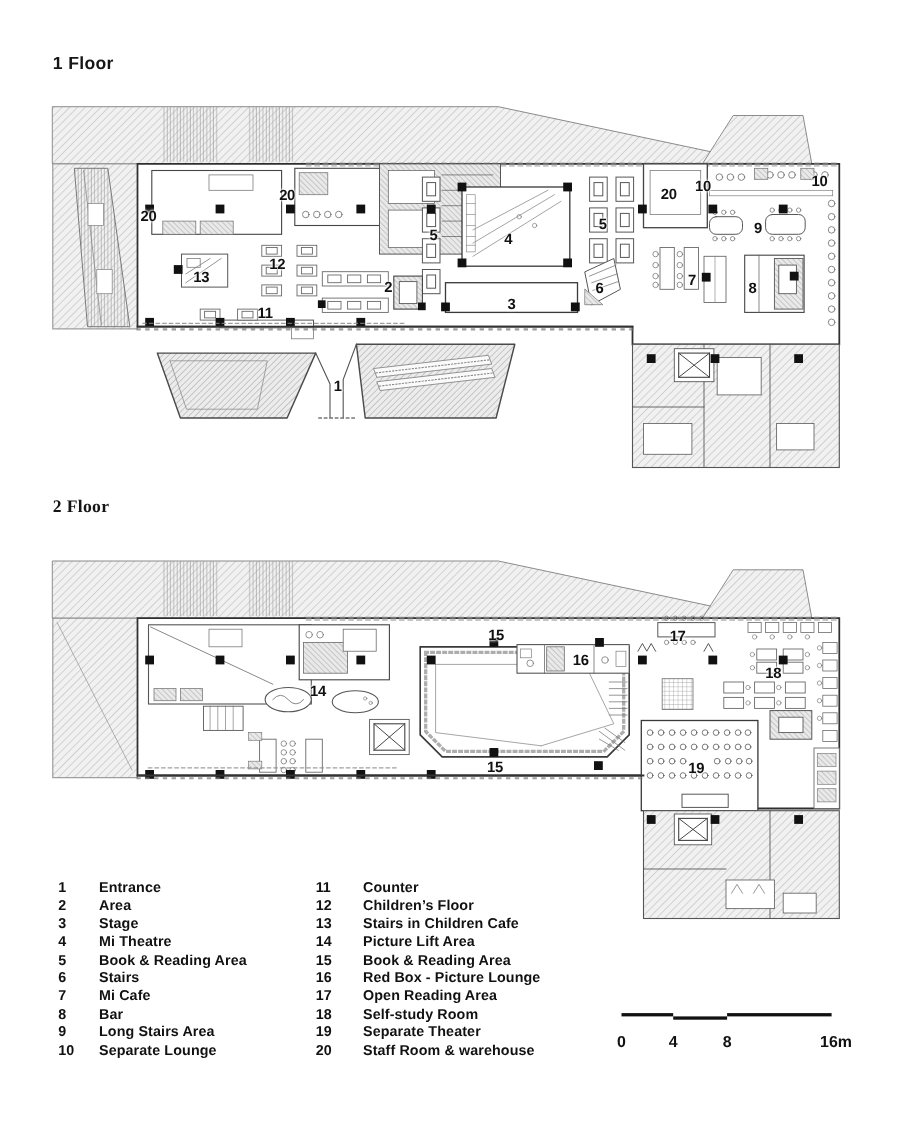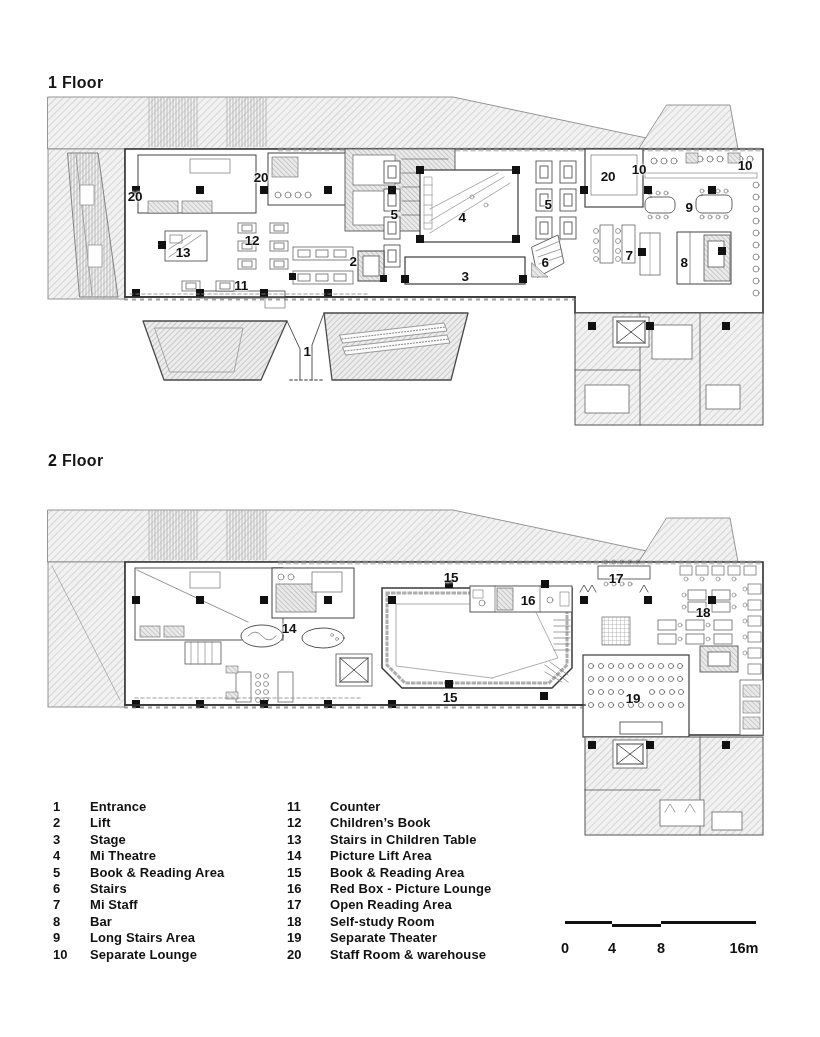--- a/index.html
+++ b/index.html
@@ -5,22 +5,22 @@
   html,body{margin:0;padding:0;}
   body{
     width:820px;height:1037px;position:relative;background:#ffffff;
     font-family:"Liberation Sans","DejaVu Sans",sans-serif;color:#111;
     overflow:hidden;
   }
   .floor-title{
     position:absolute;left:48px;font-size:16px;font-weight:bold;
     letter-spacing:.3px;color:#151515;
   }
-  #floor1-title{top:50px;margin-top:24px;}
-  #floor2-title{top:452px;}
+  #floor1-title{top:50px;}
+  #floor2-title{top:452px;font-family:Liberation Serif, serif;}
   .plan{position:absolute;left:40px;width:780px;height:345px;}
   #floor1-plan{top:85px;}
   #floor2-plan{top:500px;}
   .plan svg{position:absolute;left:0;top:0;}
   .labels{position:absolute;left:0;top:0;width:100%;height:100%;pointer-events:none;}
   .plan-label{
     position:absolute;transform:translate(-50%,-50%);
     font-size:13.5px;font-weight:bold;color:#111;letter-spacing:-.3px;
     text-shadow:0 0 3px #fff,0 0 3px #fff,0 0 2px #fff;white-space:nowrap;
   }
@@ -570,41 +570,41 @@
 </div>
 
 <div id="legend">
   <div class="legend-col c0">
       <div class="legend-row">
         <span class="legend-num">1</span>
         <span class="legend-label">Entrance</span>
       </div>
       <div class="legend-row">
         <span class="legend-num">2</span>
-        <span class="legend-label">Lift</span>
+        <span class="legend-label">Area</span>
       </div>
       <div class="legend-row">
         <span class="legend-num">3</span>
         <span class="legend-label">Stage</span>
       </div>
       <div class="legend-row">
         <span class="legend-num">4</span>
         <span class="legend-label">Mi Theatre</span>
       </div>
       <div class="legend-row">
         <span class="legend-num">5</span>
         <span class="legend-label">Book &amp; Reading Area</span>
       </div>
       <div class="legend-row">
         <span class="legend-num">6</span>
         <span class="legend-label">Stairs</span>
       </div>
       <div class="legend-row">
         <span class="legend-num">7</span>
-        <span class="legend-label">Mi Staff</span>
+        <span class="legend-label">Mi Cafe</span>
       </div>
       <div class="legend-row">
         <span class="legend-num">8</span>
         <span class="legend-label">Bar</span>
       </div>
       <div class="legend-row">
         <span class="legend-num">9</span>
         <span class="legend-label">Long Stairs Area</span>
       </div>
       <div class="legend-row">
@@ -612,25 +612,25 @@
         <span class="legend-label">Separate Lounge</span>
       </div>
     </div>
   <div class="legend-col c1">
       <div class="legend-row">
         <span class="legend-num">11</span>
         <span class="legend-label">Counter</span>
       </div>
       <div class="legend-row">
         <span class="legend-num">12</span>
-        <span class="legend-label">Children’s Book</span>
+        <span class="legend-label">Children’s Floor</span>
       </div>
       <div class="legend-row">
         <span class="legend-num">13</span>
-        <span class="legend-label">Stairs in Children Table</span>
+        <span class="legend-label">Stairs in Children Cafe</span>
       </div>
       <div class="legend-row">
         <span class="legend-num">14</span>
         <span class="legend-label">Picture Lift Area</span>
       </div>
       <div class="legend-row">
         <span class="legend-num">15</span>
         <span class="legend-label">Book &amp; Reading Area</span>
       </div>
       <div class="legend-row">
@@ -659,15 +659,15 @@
 <div id="scalebar">
   <svg width="235" height="20">
     <rect x="7" y="11" width="47" height="3" fill="#111"></rect>
     <rect x="54" y="14" width="49" height="3" fill="#111"></rect>
     <rect x="103" y="11" width="95" height="3" fill="#111"></rect>
   </svg>
   <div id="scalebar-ticks">
       <span class="scale-tick" style="left: 7px;">0</span>
       <span class="scale-tick" style="left: 54px;">4</span>
       <span class="scale-tick" style="left: 103px;">8</span>
-      <span class="scale-tick" style="left: 186px;">16m</span>
+      <span class="scale-tick" style="left: 202px;">16m</span>
     </div>
 </div>
 
 </body></html>

